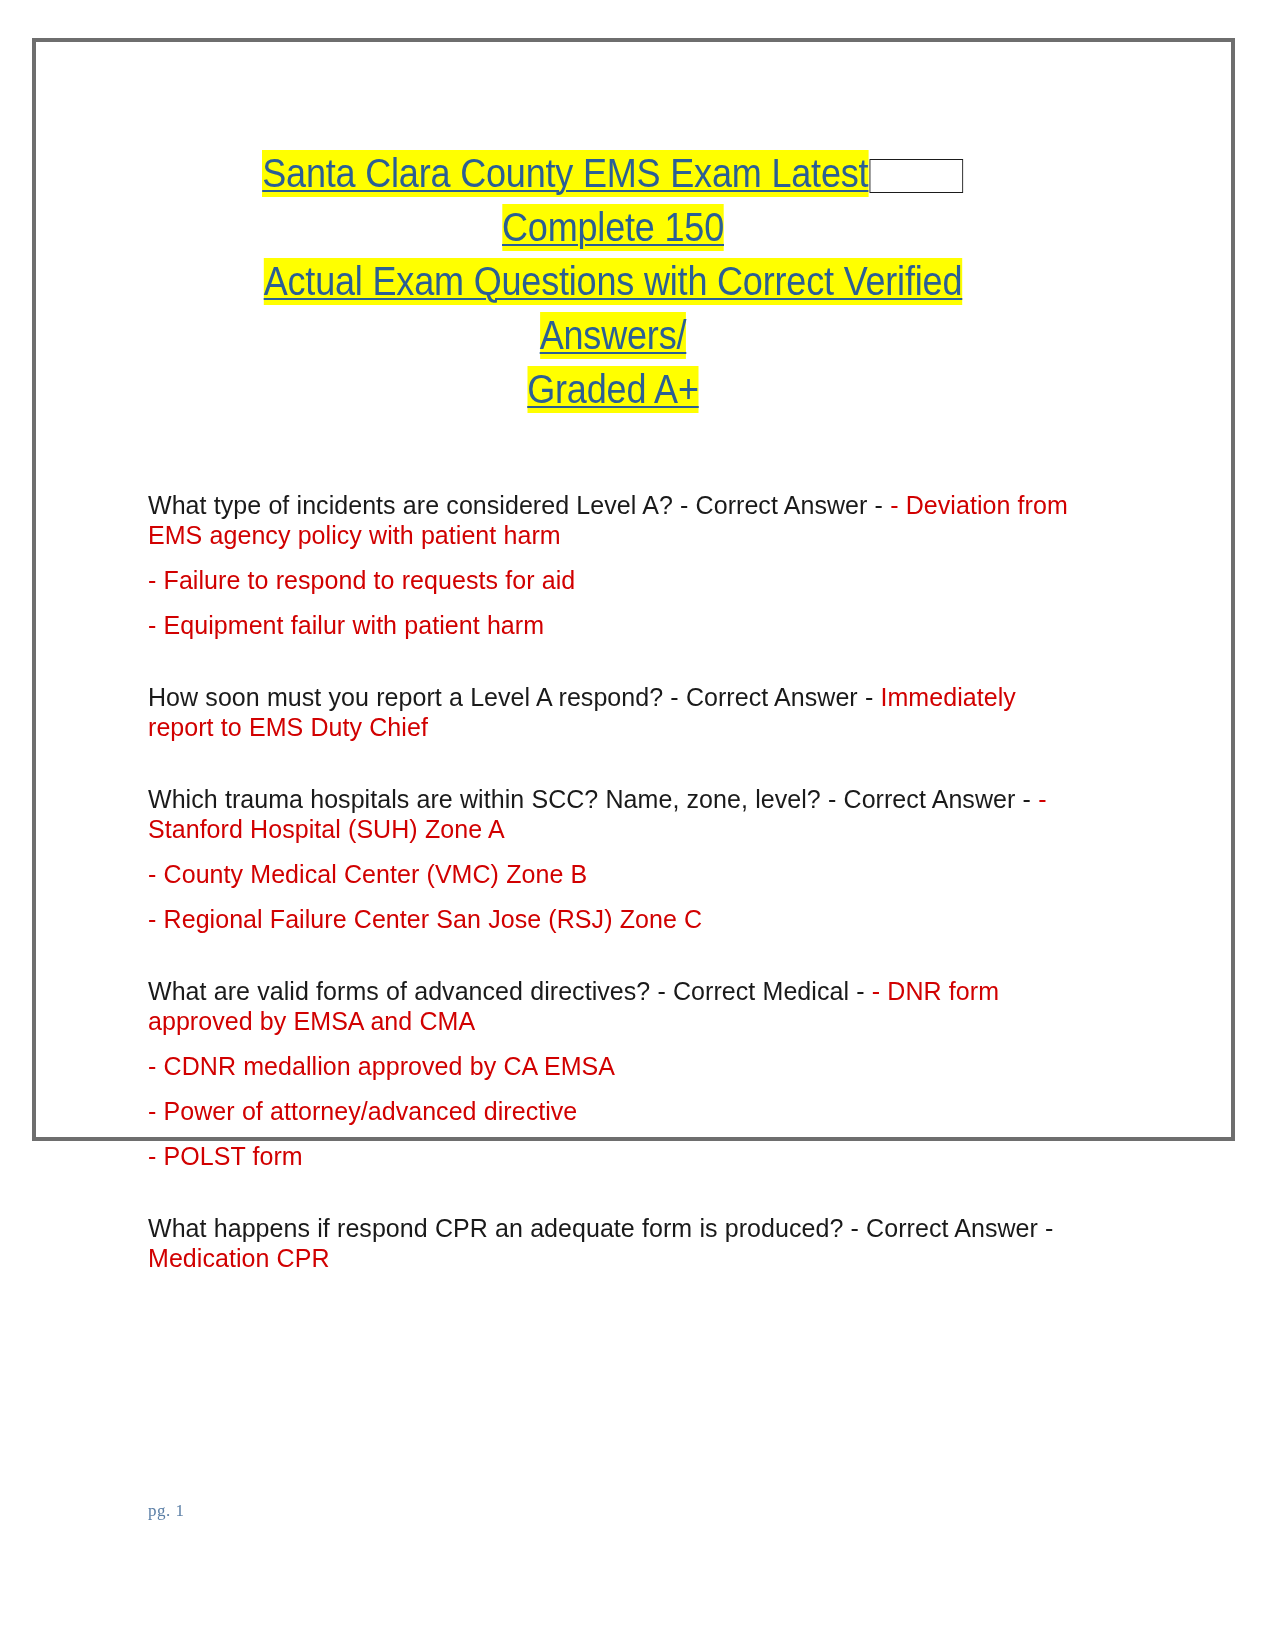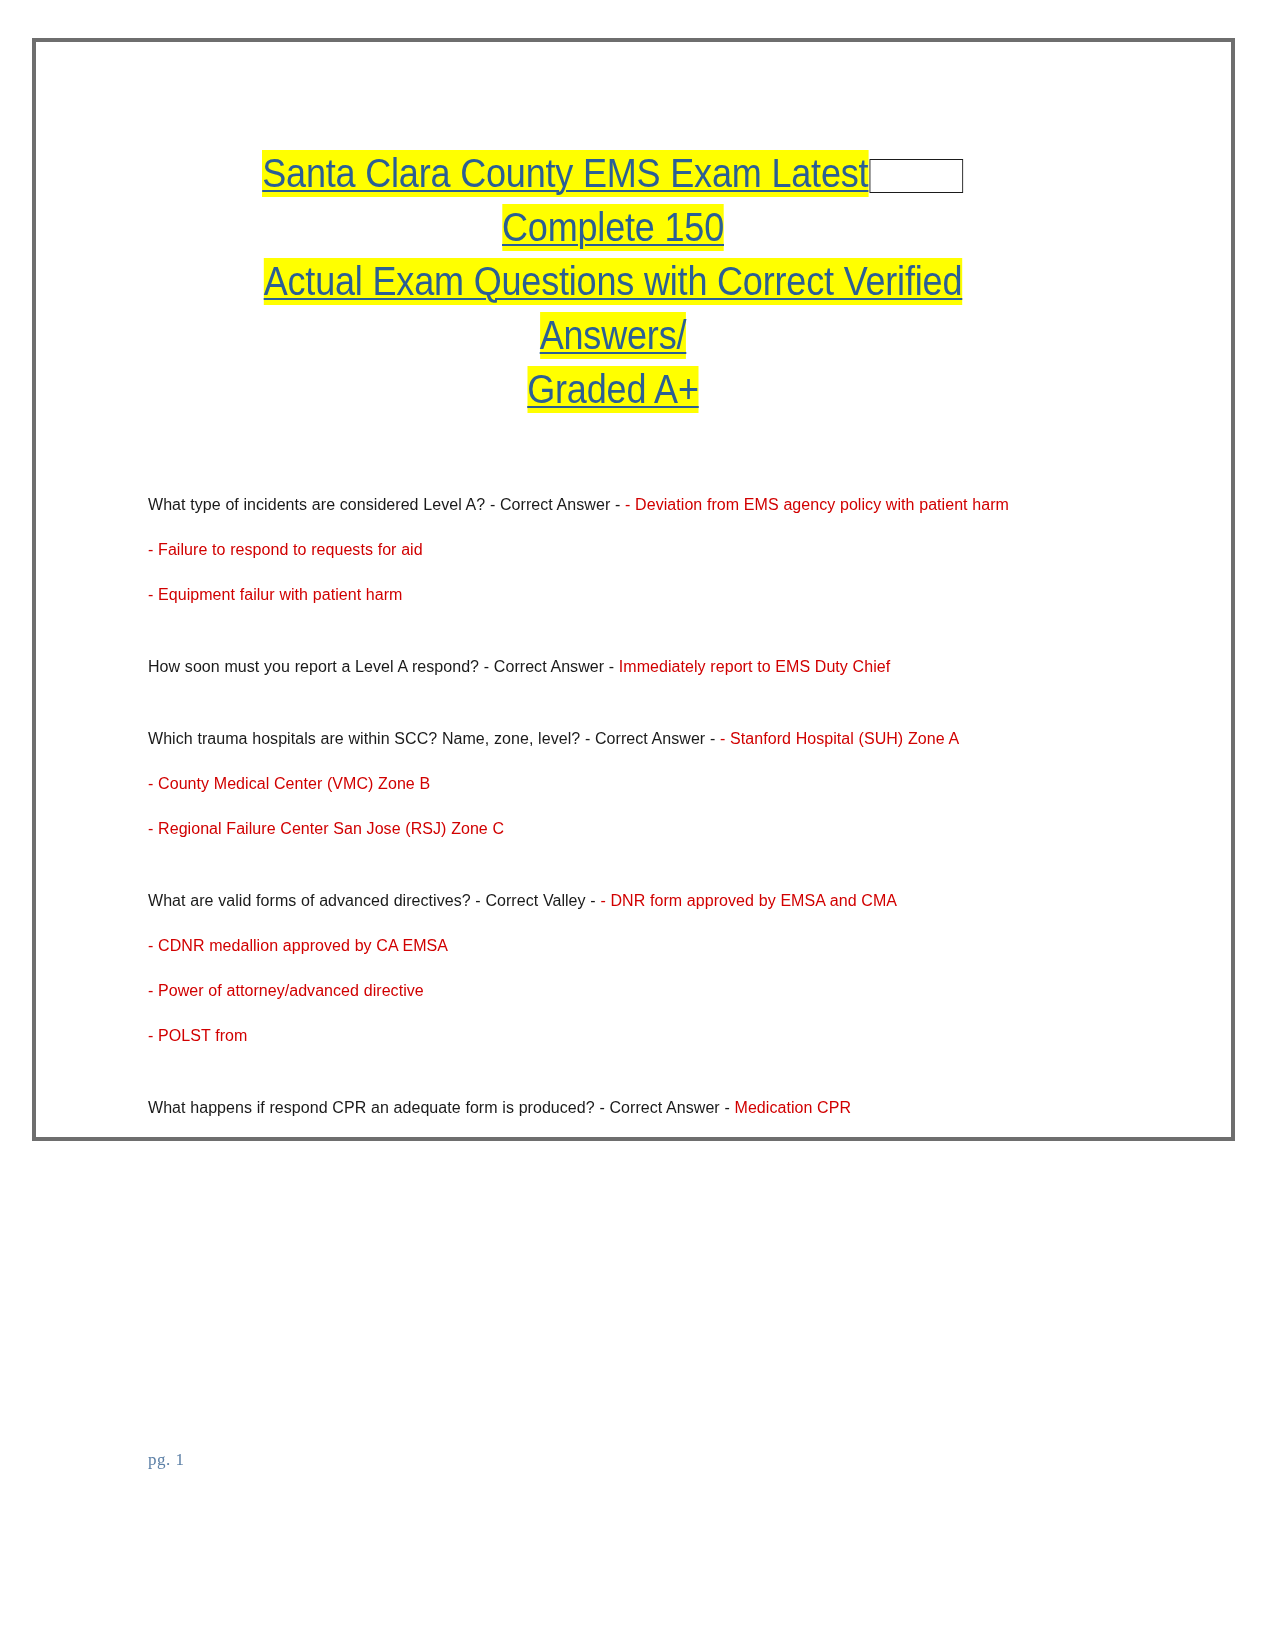--- a/index.html
+++ b/index.html
@@ -70,40 +70,40 @@
   }
 
   
   #qa-body {
     margin-top: 74px;
   }
   .qa-block {
     margin-bottom: 42px;
   }
   .para {
-    font-size: 16px;
+    font-size: 25px;
     line-height: 30px;
     color: #1a1a1a;
     margin: 0 0 15px 0;
     letter-spacing: 0.05px;
     word-spacing: 0.2px;
   }
   .para:last-child { margin-bottom: 0; }
   .para .ans {
     color: #d10000;
   }
   .para.answer-line {
     color: #d10000;
   }
 
   
   #page-footer {
     position: absolute;
     left: 112px;
-    top: 1408px;
+    top: 1459px;
     font-family: "Liberation Serif", serif;
     font-size: 17px;
     color: #5b7fa6;
     letter-spacing: 0.5px;
   }
 </style>
 </head>
 <body>
 
 <div id="page-frame">
@@ -124,24 +124,24 @@
         </div>
         <div class="qa-block">
           <p class="para"><span>How soon must you report a Level A respond? - Correct Answer - </span><span class="ans">Immediately report to EMS Duty Chief</span></p>
         </div>
         <div class="qa-block">
           <p class="para"><span>Which trauma hospitals are within SCC? Name, zone, level? - Correct Answer - </span><span class="ans">- Stanford Hospital (SUH) Zone A</span></p>
           <p class="para answer-line">- County Medical Center (VMC) Zone B</p>
           <p class="para answer-line">- Regional Failure Center San Jose (RSJ) Zone C</p>
         </div>
         <div class="qa-block">
-          <p class="para"><span>What are valid forms of advanced directives? - Correct Valley - </span><span class="ans">- DNR form approved by EMSA and CMA</span></p>
+          <p class="para"><span>What are valid forms of advanced directives? - Correct Medical - </span><span class="ans">- DNR form approved by EMSA and CMA</span></p>
           <p class="para answer-line">- CDNR medallion approved by CA EMSA</p>
           <p class="para answer-line">- Power of attorney/advanced directive</p>
-          <p class="para answer-line">- POLST from</p>
+          <p class="para answer-line">- POLST form</p>
         </div>
         <div class="qa-block">
           <p class="para"><span>What happens if respond CPR an adequate form is produced? - Correct Answer - </span><span class="ans">Medication CPR</span></p>
         </div>
       </div>
 
   </div>
 
   <div id="page-footer">pg. 1</div>
 

